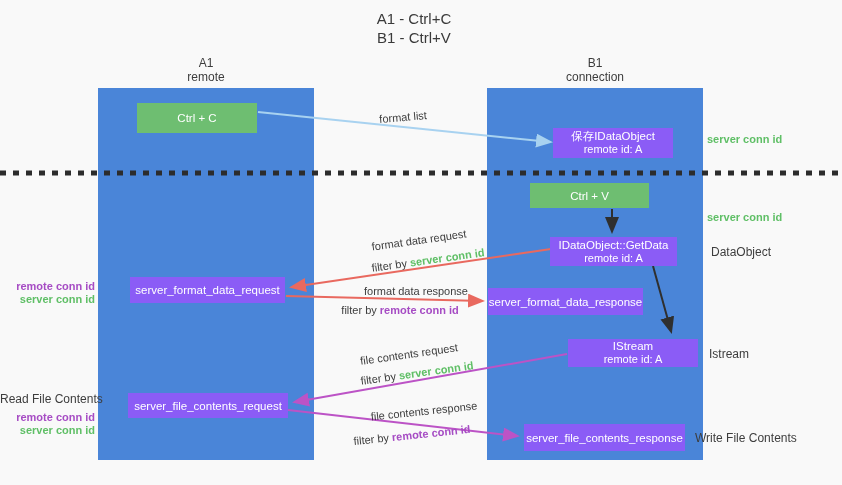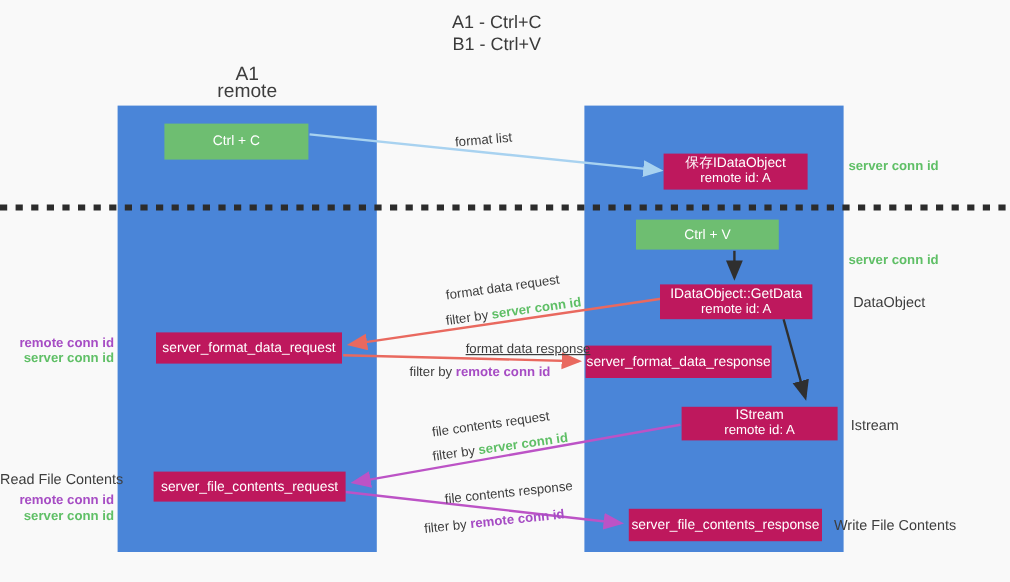--- a/index.html
+++ b/index.html
@@ -5,27 +5,27 @@
   html,body{margin:0;padding:0;}
   body{background:#e8e8e8;}
   #stage{
     position:relative;width:842px;height:485px;overflow:hidden;
     background:#f9f9f9;
     font-family:"Liberation Sans","DejaVu Sans",sans-serif;
     color:#3d3d3d;
   }
   .lane{position:absolute;top:88px;width:216px;height:372px;background:#4a85d8;}
   .lane-header{position:absolute;top:56px;width:140px;text-align:center;
-    font-size:16px;line-height:14px;color:#3d3d3d;}
+    font-size:12px;line-height:14px;color:#3d3d3d;}
   .title{position:absolute;top:9px;left:284px;width:260px;text-align:center;
     font-size:15px;line-height:19px;color:#3a3a3a;}
   .node{position:absolute;display:flex;flex-direction:column;align-items:center;
     justify-content:center;color:#ffffff;text-align:center;}
   .node.green{background:#6ebe71;}
-  .node.orange{background:#be185d;}
+  .node.orange{background:#8b5cf6;}
   .node .t1{font-size:11.5px;line-height:13px;}
   .node .t2{font-size:11px;line-height:13px;}
   .single{font-size:11.5px;}
   .flow-label{position:absolute;font-size:11px;white-space:nowrap;color:#3d3d3d;
     transform:translate(-50%,-50%);}
   .r5{transform:translate(-50%,-50%) rotate(-5deg);}
   .r6{transform:translate(-50%,-50%) rotate(-6deg);}
   .r8{transform:translate(-50%,-50%) rotate(-8deg);}
   .green-text{color:#5fbf66;font-weight:bold;}
   .purple-text{color:#a64cc4;font-weight:bold;}
@@ -41,20 +41,24 @@
 <div id="stage">
 
   <div class="title">
     <div>A1 - Ctrl+C</div>
     <div>B1 - Ctrl+V</div>
   </div>
 
   <div class="lane-header" style="left:136px;">
     <div>A1</div>
     <div>remote</div>
+  </div>
+  <div class="lane-header" style="left:525px;">
+    <div>B1</div>
+    <div>connection</div>
   </div>
 
   <div class="lane" style="left:98px;"></div>
   <div class="lane" style="left:487px;"></div>
 
   <svg class="overlay" width="842" height="485" viewBox="0 0 842 485">
     <defs>
       <marker id="mBlue" markerWidth="9" markerHeight="8" refX="7" refY="3.5" orient="auto">
         <path d="M0,0 L8.5,3.5 L0,7 Z" fill="#a8d2f0"></path>
       </marker>
@@ -126,21 +130,21 @@
   </div>
 
   <div class="flow-label r5" style="left:403px;top:117px;">format list</div>
 
   <div class="flow-label r8" style="left:419px;top:240px;">format data request</div>
 
   <div class="flow-label r8" style="left:428px;top:260px;">
     <span>filter by </span><span class="green-text">server conn id</span>
   </div>
 
-  <div class="flow-label" style="left:440px;top:291px;text-decoration:underline;">format data response</div>
+  <div class="flow-label" style="left:416px;top:291px;">format data response</div>
 
   <div class="flow-label" style="left:400px;top:310px;">
     <span>filter by </span><span class="purple-text">remote conn id</span>
   </div>
 
   <div class="flow-label r8" style="left:409px;top:354px;">file contents request</div>
 
   <div class="flow-label r8" style="left:417px;top:373px;">
     <span>filter by </span><span class="green-text">server conn id</span>
   </div>

